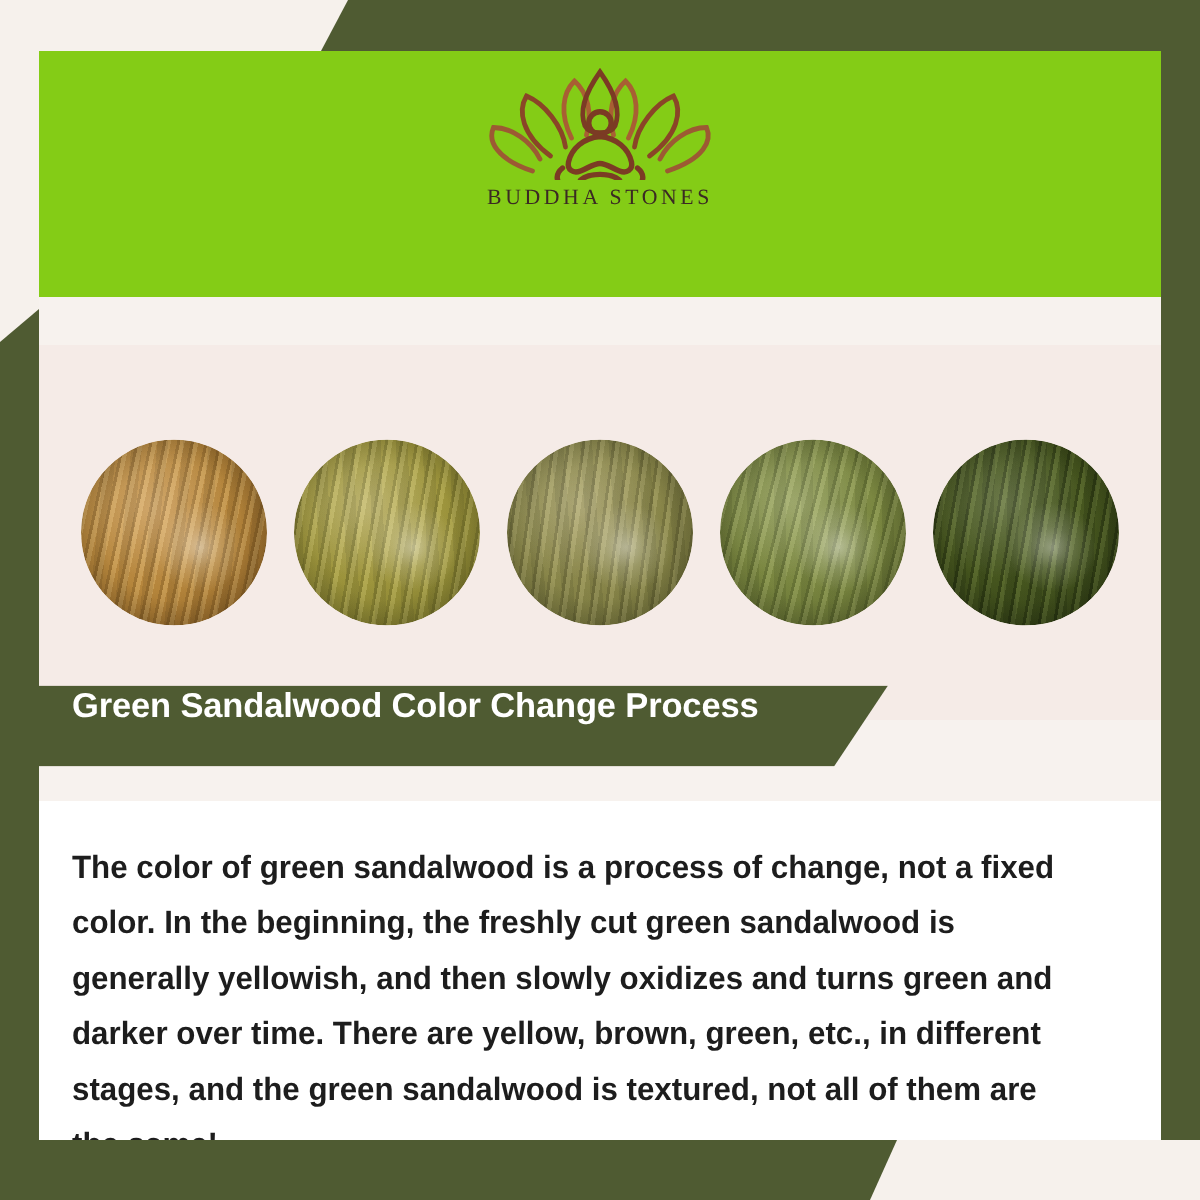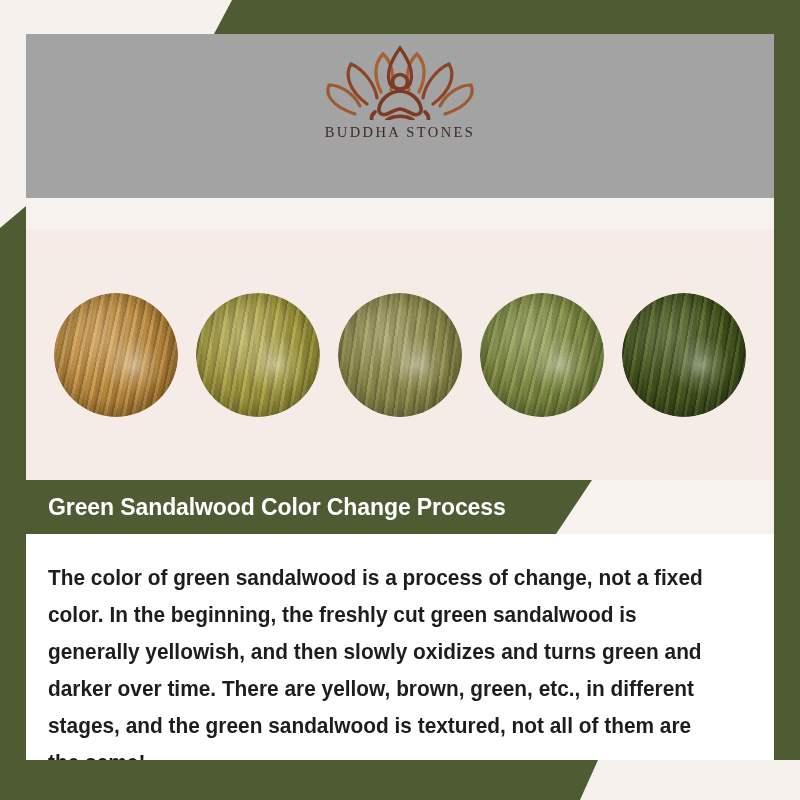--- a/index.html
+++ b/index.html
@@ -47,21 +47,21 @@
     left:26px; top:34px;
     width:748px; height:726px;
     background:#f7f2ee;
     overflow:hidden;
   }
 
   
   .header {
     position:relative;
     height:164px;
-    background:#a3a3a3;
+    background:#84cc16;
   }
 
   .logo-wrap {
     position:absolute; left:0; right:0; top:8px;
     display:flex; flex-direction:column; align-items:center;
   }
   .logo-mark { width:170px; height:78px; display:block; }
   .logo-text {
     margin-top:4px;
     font-family:"Liberation Serif", serif;
@@ -113,25 +113,25 @@
     border-radius:50%;
     background:
       radial-gradient(circle at 64% 58%, rgba(255,255,255,0.40) 0%, rgba(255,255,255,0.16) 13%, rgba(255,255,255,0) 28%),
       radial-gradient(circle at 38% 34%, rgba(255,255,255,0.14) 0%, rgba(255,255,255,0) 46%),
       radial-gradient(circle at 50% 50%, rgba(0,0,0,0) 52%, rgba(0,0,0,0.20) 82%, rgba(0,0,0,0.42) 100%);
   }
 
   
   .section-banner {
     position:absolute;
-    left:0; top:446px;
+    left:0; top:423px;
     width:566px; height:54px;
     background:#4f5b32;
     clip-path:polygon(0 0, 566px 0, 530px 54px, 0 54px);
-    display:flex; align-items:center;
+    display:flex; 
   }
   .section-banner h2 {
     margin-left:22px;
     color:#ffffff;
     font-size:23px;
     font-weight:700;
     letter-spacing:-0.1px;
     white-space:nowrap;
     font-family:"Liberation Sans",sans-serif;
   }

